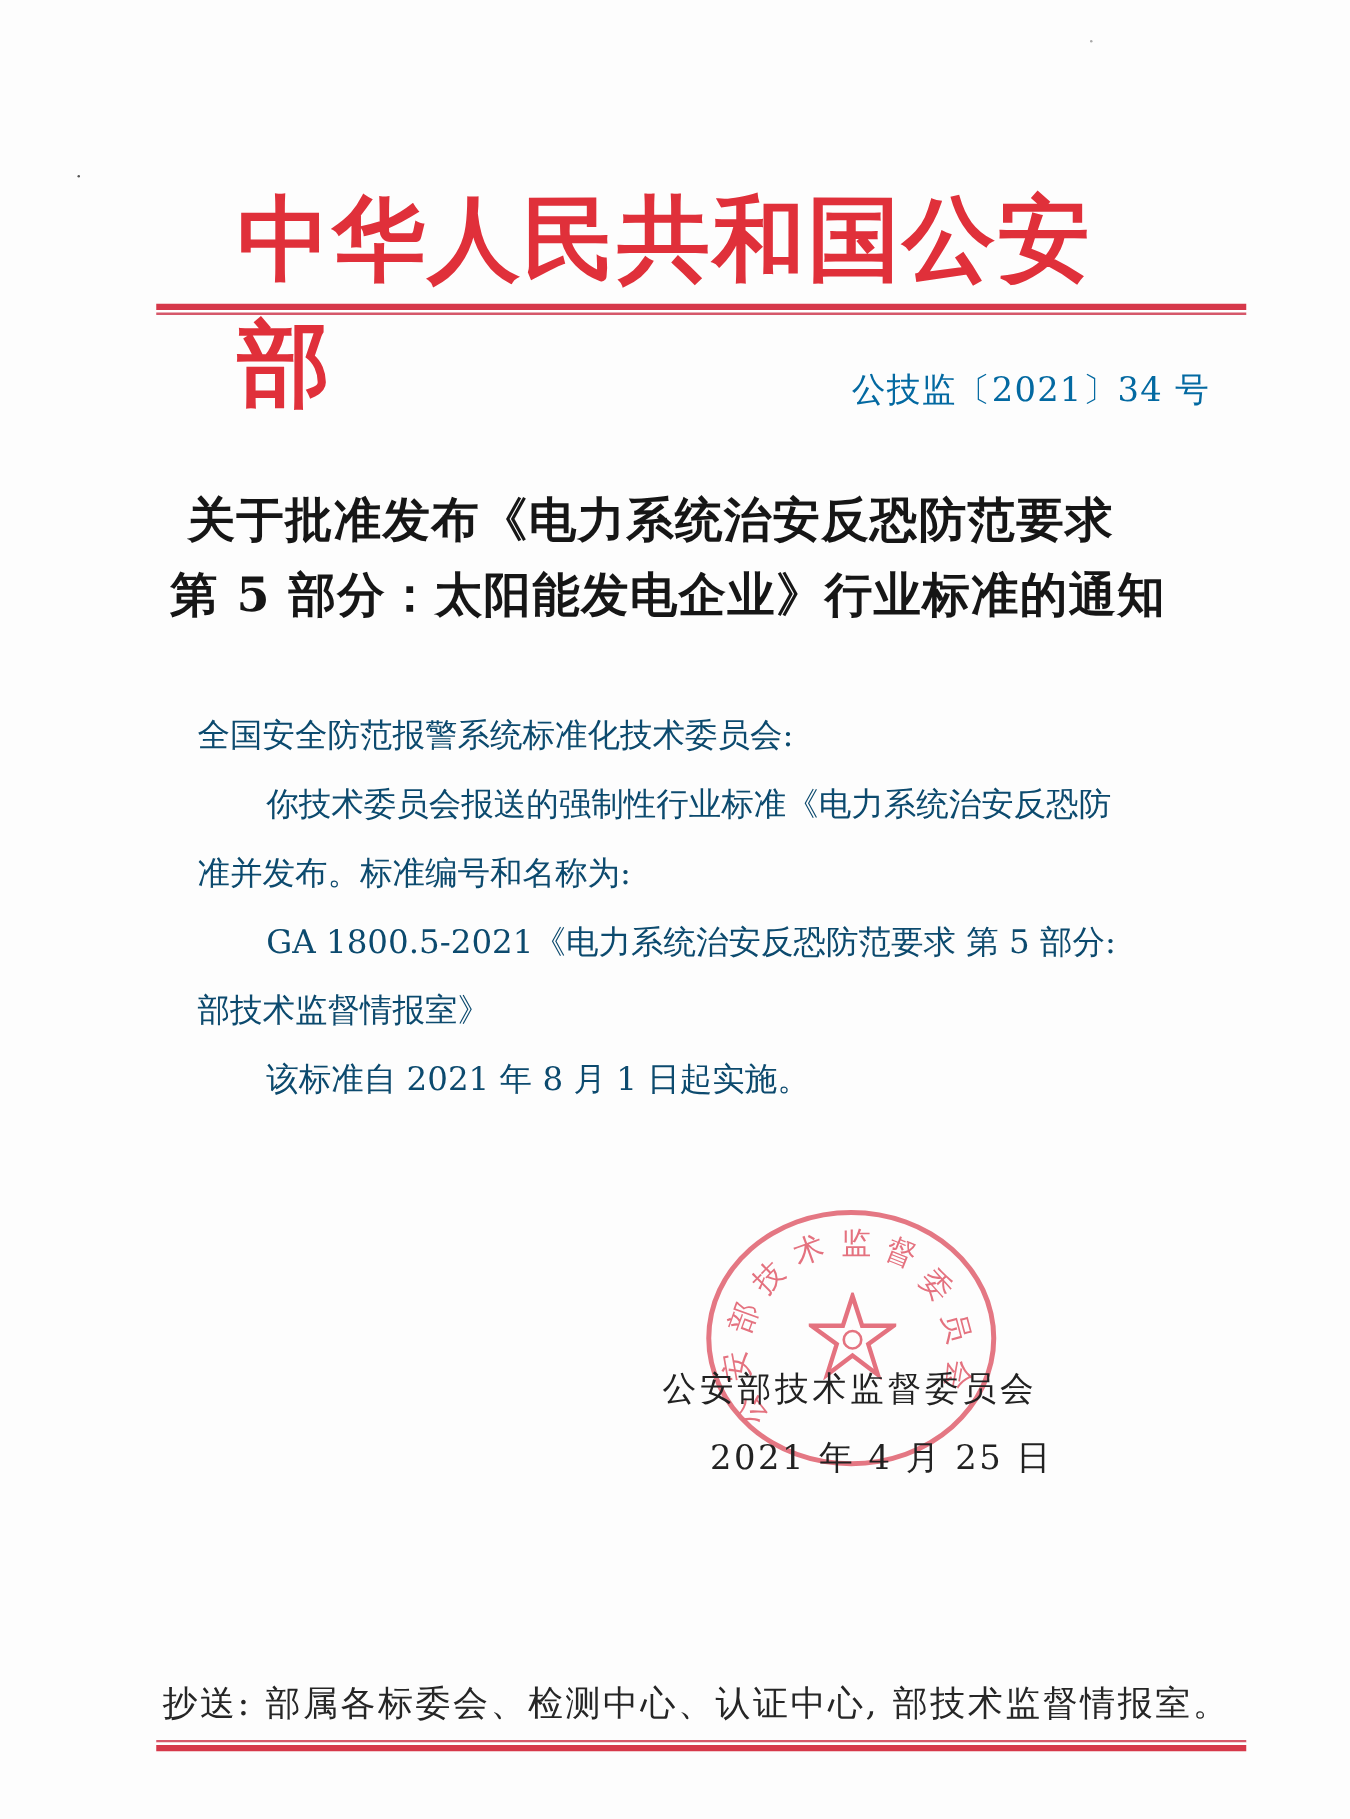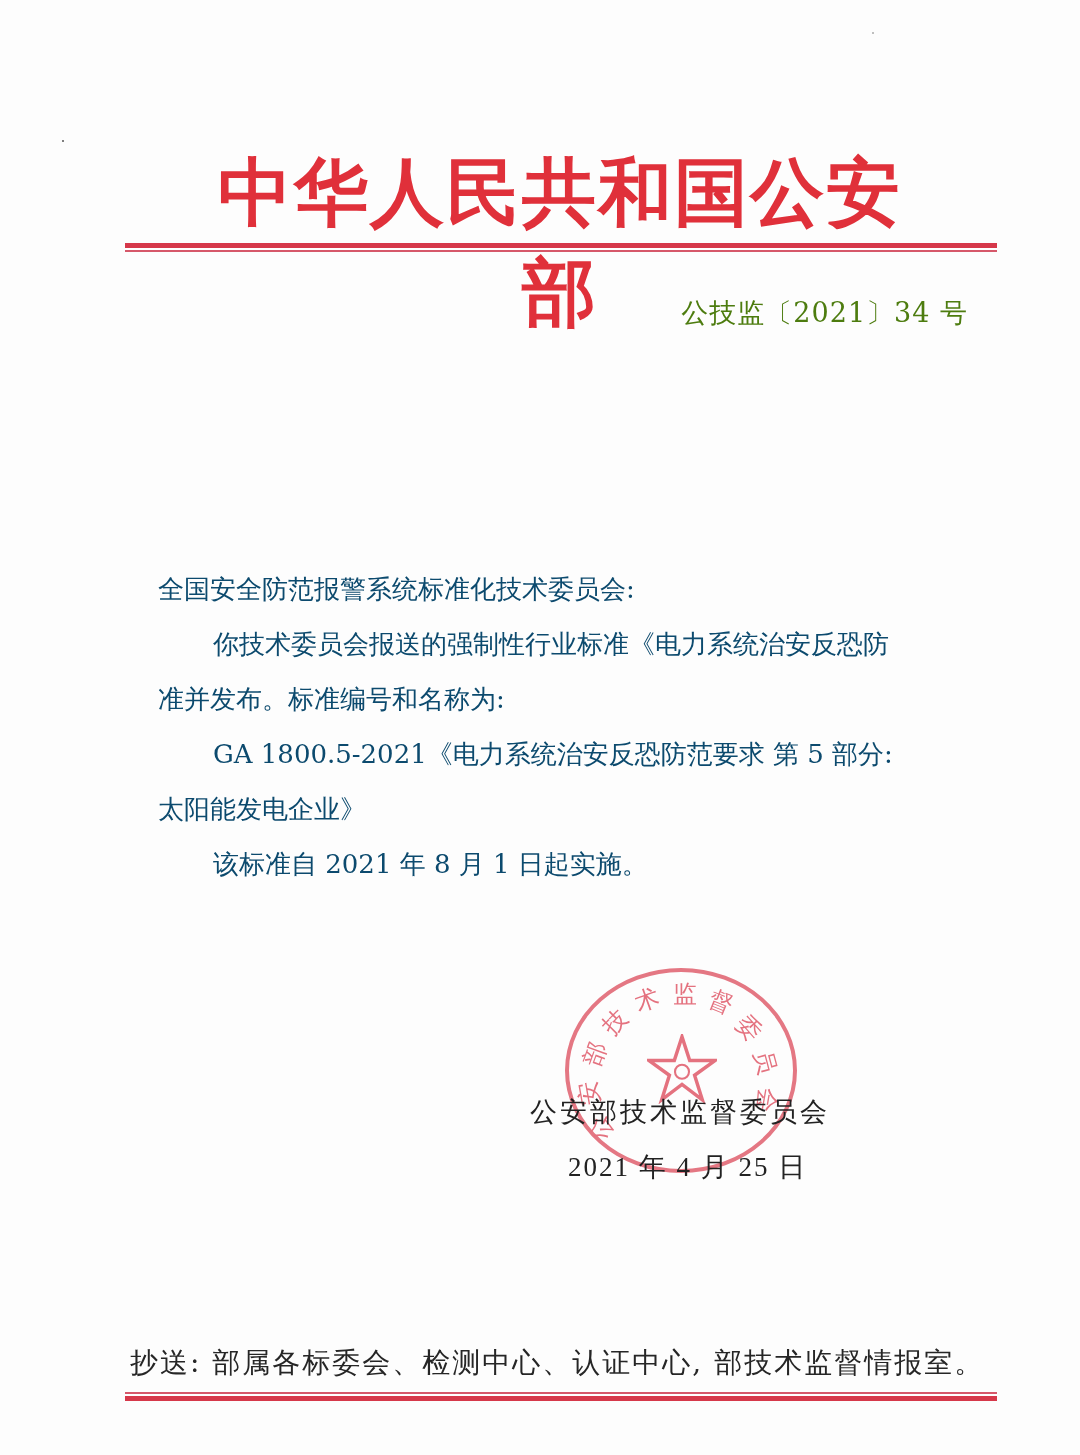--- a/index.html
+++ b/index.html
@@ -25,21 +25,21 @@
       position: absolute;
       width: 2px; height: 2px;
       background: #555;
       border-radius: 1px;
     }
     .masthead {
       position: absolute;
       left: 190px;
       top: 142px;
       width: 740px;
-      text-align: center;
+      text-align: left;
       font-family: "DejaVu Serif", "Liberation Serif", serif;
       font-weight: bold;
       font-size: 74px;
       letter-spacing: 2px;
       line-height: 100px;
       color: #e0303a;
     }
     .rule {
       position: absolute;
       left: 125px;
@@ -53,21 +53,21 @@
     .rule .thin {
       height: 2px;
       background: #d6586a;
     }
     .doc-number {
       position: absolute;
       right: 112px;
       top: 293px;
       font-size: 27px;
       line-height: 40px;
-      color: #4d7c0f;
+      color: #0369a1;
       letter-spacing: 1px;
       text-align: right;
     }
     .title {
       position: absolute;
       left: 150px;
       top: 386px;
       width: 810px;
       font-weight: bold;
       font-size: 38px;
@@ -128,21 +128,20 @@
       text-align: right;
     }
     .sig-date {
       position: absolute;
       left: 568px;
       top: 1147px;
       font-size: 27px;
       line-height: 40px;
       color: #222;
       letter-spacing: 2px;
-      font-family: Liberation Serif, serif;
     }
     .cc {
       position: absolute;
       left: 130px;
       top: 1345px;
       font-size: 28px;
       line-height: 36px;
       color: #262626;
       letter-spacing: 2px;
       white-space: nowrap;
@@ -159,27 +158,31 @@
   <div class="masthead">中华人民共和国公安部</div>
 
   <div class="rule" style="top:243px;">
     <div class="thick"></div>
     <div class="gap"></div>
     <div class="thin"></div>
   </div>
 
   <div class="doc-number">公技监〔2021〕34 号</div>
 
+  <div class="title">
+    <span class="line line1">关于批准发布《电力系统治安反恐防范要求</span>
+    <span class="line line2">第 5 部分：太阳能发电企业》行业标准的通知</span>
+  </div>
 
   <div class="body-text">
     <span class="p">全国安全防范报警系统标准化技术委员会:</span>
     <span class="p indent">你技术委员会报送的强制性行业标准《电力系统治安反恐防</span>
     <span class="p">准并发布。标准编号和名称为:</span>
     <span class="p indent">GA 1800.5-2021《电力系统治安反恐防范要求 第 5 部分:</span>
-    <span class="p">太阳能发电企业》</span>
+    <span class="p">部技术监督情报室》</span>
     <span class="p indent">该标准自 2021 年 8 月 1 日起实施。</span>
   </div>
 
   <div class="stamp">
     <span class="arc-char" style="left:20px;top:140px;transform:rotate(-120deg);">公</span>
     <span class="arc-char" style="left:8px;top:105px;transform:rotate(-100deg);">安</span>
     <span class="arc-char" style="left:14px;top:66px;transform:rotate(-70deg);">部</span>
     <span class="arc-char" style="left:34px;top:34px;transform:rotate(-45deg);">技</span>
     <span class="arc-char" style="left:66px;top:12px;transform:rotate(-20deg);">术</span>
     <span class="arc-char" style="left:104px;top:6px;transform:rotate(0deg);">监</span>

